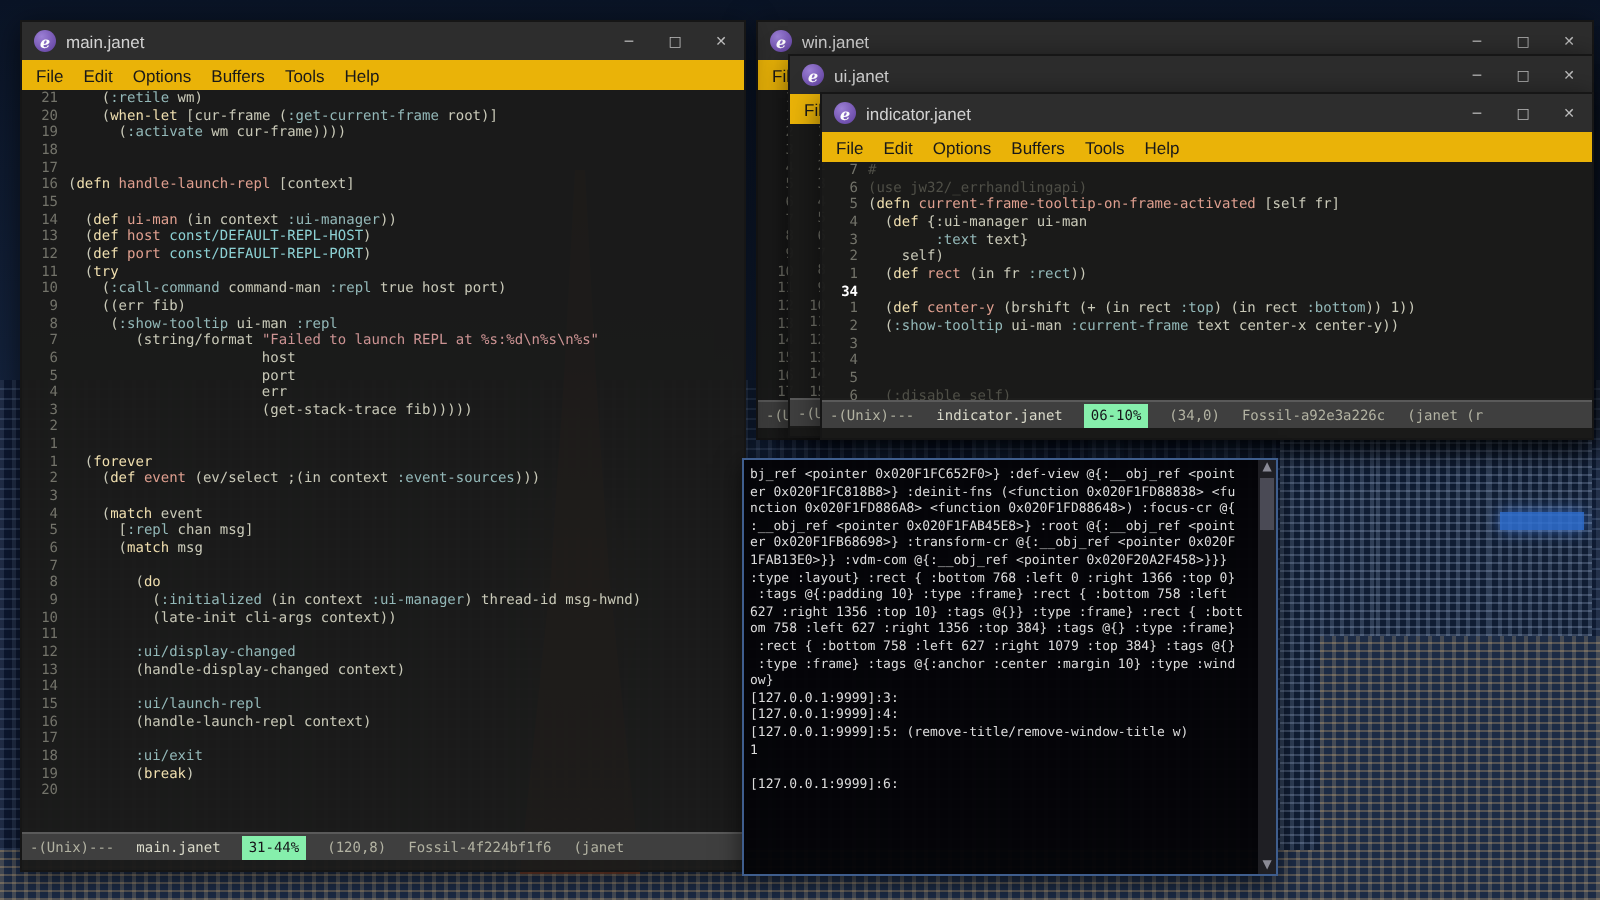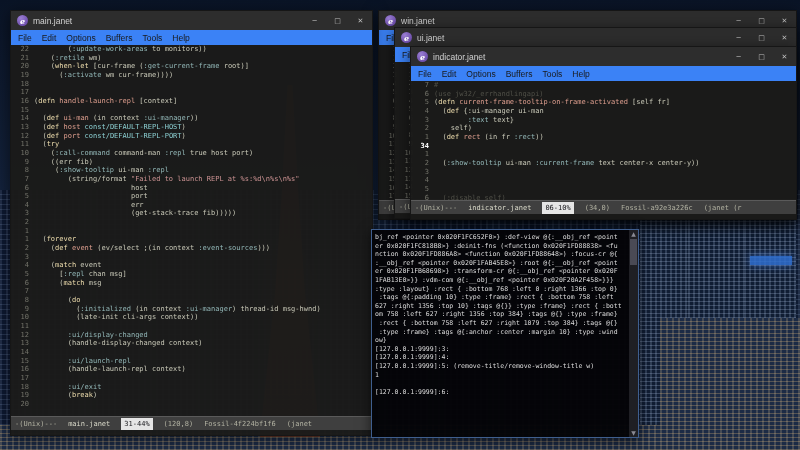--- a/index.html
+++ b/index.html
@@ -37,38 +37,38 @@
   .tb{height:19px;background:#2d2d2d;display:flex;align-items:center;padding-left:6px;flex:none}
   .ico{width:11px;height:11px;border-radius:50%;flex:none;
     background:radial-gradient(circle at 35% 30%,#9b7fd4,#5e3d9e);
     color:#fff;font:italic bold 8px "DejaVu Serif",serif;
     display:flex;align-items:center;justify-content:center}
   .ttl{font:8.5px "Liberation Sans",sans-serif;color:#d2d2d2;margin-left:5px;flex:1;
     white-space:nowrap;overflow:hidden}
   .ctl{display:flex;height:100%;flex:none}
   .wb{width:23px;display:flex;align-items:center;justify-content:center;color:#bdbdbd;
     font:7px "DejaVu Sans",sans-serif}
-  .mb{height:15px;background:#3b82f6;display:flex;align-items:center;padding:0 2px;flex:none}
+  .mb{height:15px;background:#eab308;display:flex;align-items:center;padding:0 2px;flex:none}
   .mi{font:8.5px "Liberation Sans",sans-serif;color:#191919;padding:0 5px;white-space:nowrap}
   .bd{flex:1;background:rgba(27,27,26,.93);overflow:hidden;
     font:7px/8.65px "DejaVu Sans Mono",monospace;color:#c9c9b8}
   .row{display:flex;white-space:pre}
   .ln{width:18px;text-align:right;color:#73736a;flex:none;margin-right:5px}
   .lnc{color:#ffffff;font-weight:bold}
   .cd{white-space:pre;overflow:hidden}
   .kw{color:#f0dfaf}.fn{color:#df9f8f}.kl{color:#93b8b8}.st{color:#cc9393}.cn{color:#8cd0d3}
   .dim{color:#4f4f47}
   .cb{background:#b8b8a8;color:#1a1a1a}
   .cx{outline:1px solid #b05858;outline-offset:-1px}
   .ml{height:13px;background:#3f3f3f;border-top:1px solid #5a5a5a;color:#b2b2a2;
     font:7px/12px "DejaVu Sans Mono",monospace;display:flex;align-items:center;
     padding:0 4px;flex:none;overflow:hidden;white-space:nowrap}
   .ml span{margin-right:11px;white-space:pre}
   .mlname{color:#dadaca}
-  .mlh{background:#e5e5e5;color:#16161a;padding:0 3px}
+  .mlh{background:#86efac;color:#16161a;padding:0 3px}
   .echo{height:5px;background:rgba(27,27,26,.93);flex:none}
   
   #term{position:absolute;left:371px;top:229px;width:266px;height:207px;z-index:6;
     background:rgba(4,4,7,.97);border:1px solid #3f5e8e;
     box-shadow:0 3px 12px rgba(0,0,0,.6);display:flex}
   #tlines{flex:1;padding:3px 13px 2px 3px;font:6.5px/8.6px "DejaVu Sans Mono",monospace;
     color:#dcdcdc;white-space:pre;overflow:hidden}
   #tsb{width:9px;background:#1f1f24;display:flex;flex-direction:column;align-items:center;
     color:#8a8a95;font:6px/8px "DejaVu Sans",sans-serif;flex:none}
   #tsb .thumb{width:7px;height:26px;background:#4a4a55;margin-top:1px}
@@ -199,21 +199,21 @@
     </div>
   <div class="bd">
       <div class="row"><span class="ln">7</span><span class="cd dim"># </span></div>
       <div class="row"><span class="ln">6</span><span class="cd dim">(use jw32/_errhandlingapi)</span></div>
       <div class="row"><span class="ln">5</span><span class="cd">(<span class="kw">defn</span> <span class="fn">current-frame-tooltip-on-frame-activated</span> [self fr]</span></div>
       <div class="row"><span class="ln">4</span><span class="cd">  (<span class="kw">def</span> {:ui-manager ui-man</span></div>
       <div class="row"><span class="ln">3</span><span class="cd">        <span class="kl">:text</span> text}</span></div>
       <div class="row"><span class="ln">2</span><span class="cd">    self)</span></div>
       <div class="row"><span class="ln">1</span><span class="cd">  (<span class="kw">def</span> <span class="fn">rect</span> (in fr <span class="kl">:rect</span>))</span></div>
       <div class="row"><span class="ln lnc">34</span></div>
-      <div class="row"><span class="ln">1</span></div>
+      <div class="row"><span class="ln">1</span><span class="cd">  (<span class="kw">def</span> <span class="fn">center-y</span> (brshift (+ (in rect <span class="kl">:top</span>) (in rect <span class="kl">:bottom</span>)) 1))</span></div>
       <div class="row"><span class="ln">2</span><span class="cd">  (<span class="kl">:show-tooltip</span> ui-man <span class="kl">:current-frame</span> text center-x center-y))</span></div>
       <div class="row"><span class="ln">3</span><span class="cd"></span></div>
       <div class="row"><span class="ln">4</span><span class="cd"></span></div>
       <div class="row"><span class="ln">5</span></div>
       <div class="row"><span class="ln">6</span><span class="cd dim">  (:disable self)</span></div>
     </div>
   <div class="ml">
       <span>-(Unix)---</span>
       <span class="mlname">indicator.janet</span>
       <span class="mlh">06-10%</span>
@@ -236,21 +236,20 @@
   </div>
   <div class="mb">
       <span class="mi">File</span>
       <span class="mi">Edit</span>
       <span class="mi">Options</span>
       <span class="mi">Buffers</span>
       <span class="mi">Tools</span>
       <span class="mi">Help</span>
     </div>
   <div class="bd">
-      <div class="row"><span class="ln">22</span><span class="cd">        (<span class="kl">:update-work-areas</span> to monitors))</span></div>
       <div class="row"><span class="ln">21</span><span class="cd">    (<span class="kl">:retile</span> wm)</span></div>
       <div class="row"><span class="ln">20</span><span class="cd">    (<span class="kw">when-let</span> [cur-frame (<span class="kl">:get-current-frame</span> root)]</span></div>
       <div class="row"><span class="ln">19</span><span class="cd">      (<span class="kl">:activate</span> wm cur-frame))))</span></div>
       <div class="row"><span class="ln">18</span><span class="cd"></span></div>
       <div class="row"><span class="ln">17</span><span class="cd"></span></div>
       <div class="row"><span class="ln">16</span><span class="cd">(<span class="kw">defn</span> <span class="fn">handle-launch-repl</span> [context]</span></div>
       <div class="row"><span class="ln">15</span></div>
       <div class="row"><span class="ln">14</span><span class="cd">  (<span class="kw">def</span> <span class="fn">ui-man</span> (in context <span class="kl">:ui-manager</span>))</span></div>
       <div class="row"><span class="ln">13</span><span class="cd">  (<span class="kw">def</span> <span class="fn">host</span> <span class="cn">const/DEFAULT-REPL-HOST</span>)</span></div>
       <div class="row"><span class="ln">12</span><span class="cd">  (<span class="kw">def</span> <span class="fn">port</span> <span class="cn">const/DEFAULT-REPL-PORT</span>)</span></div>

